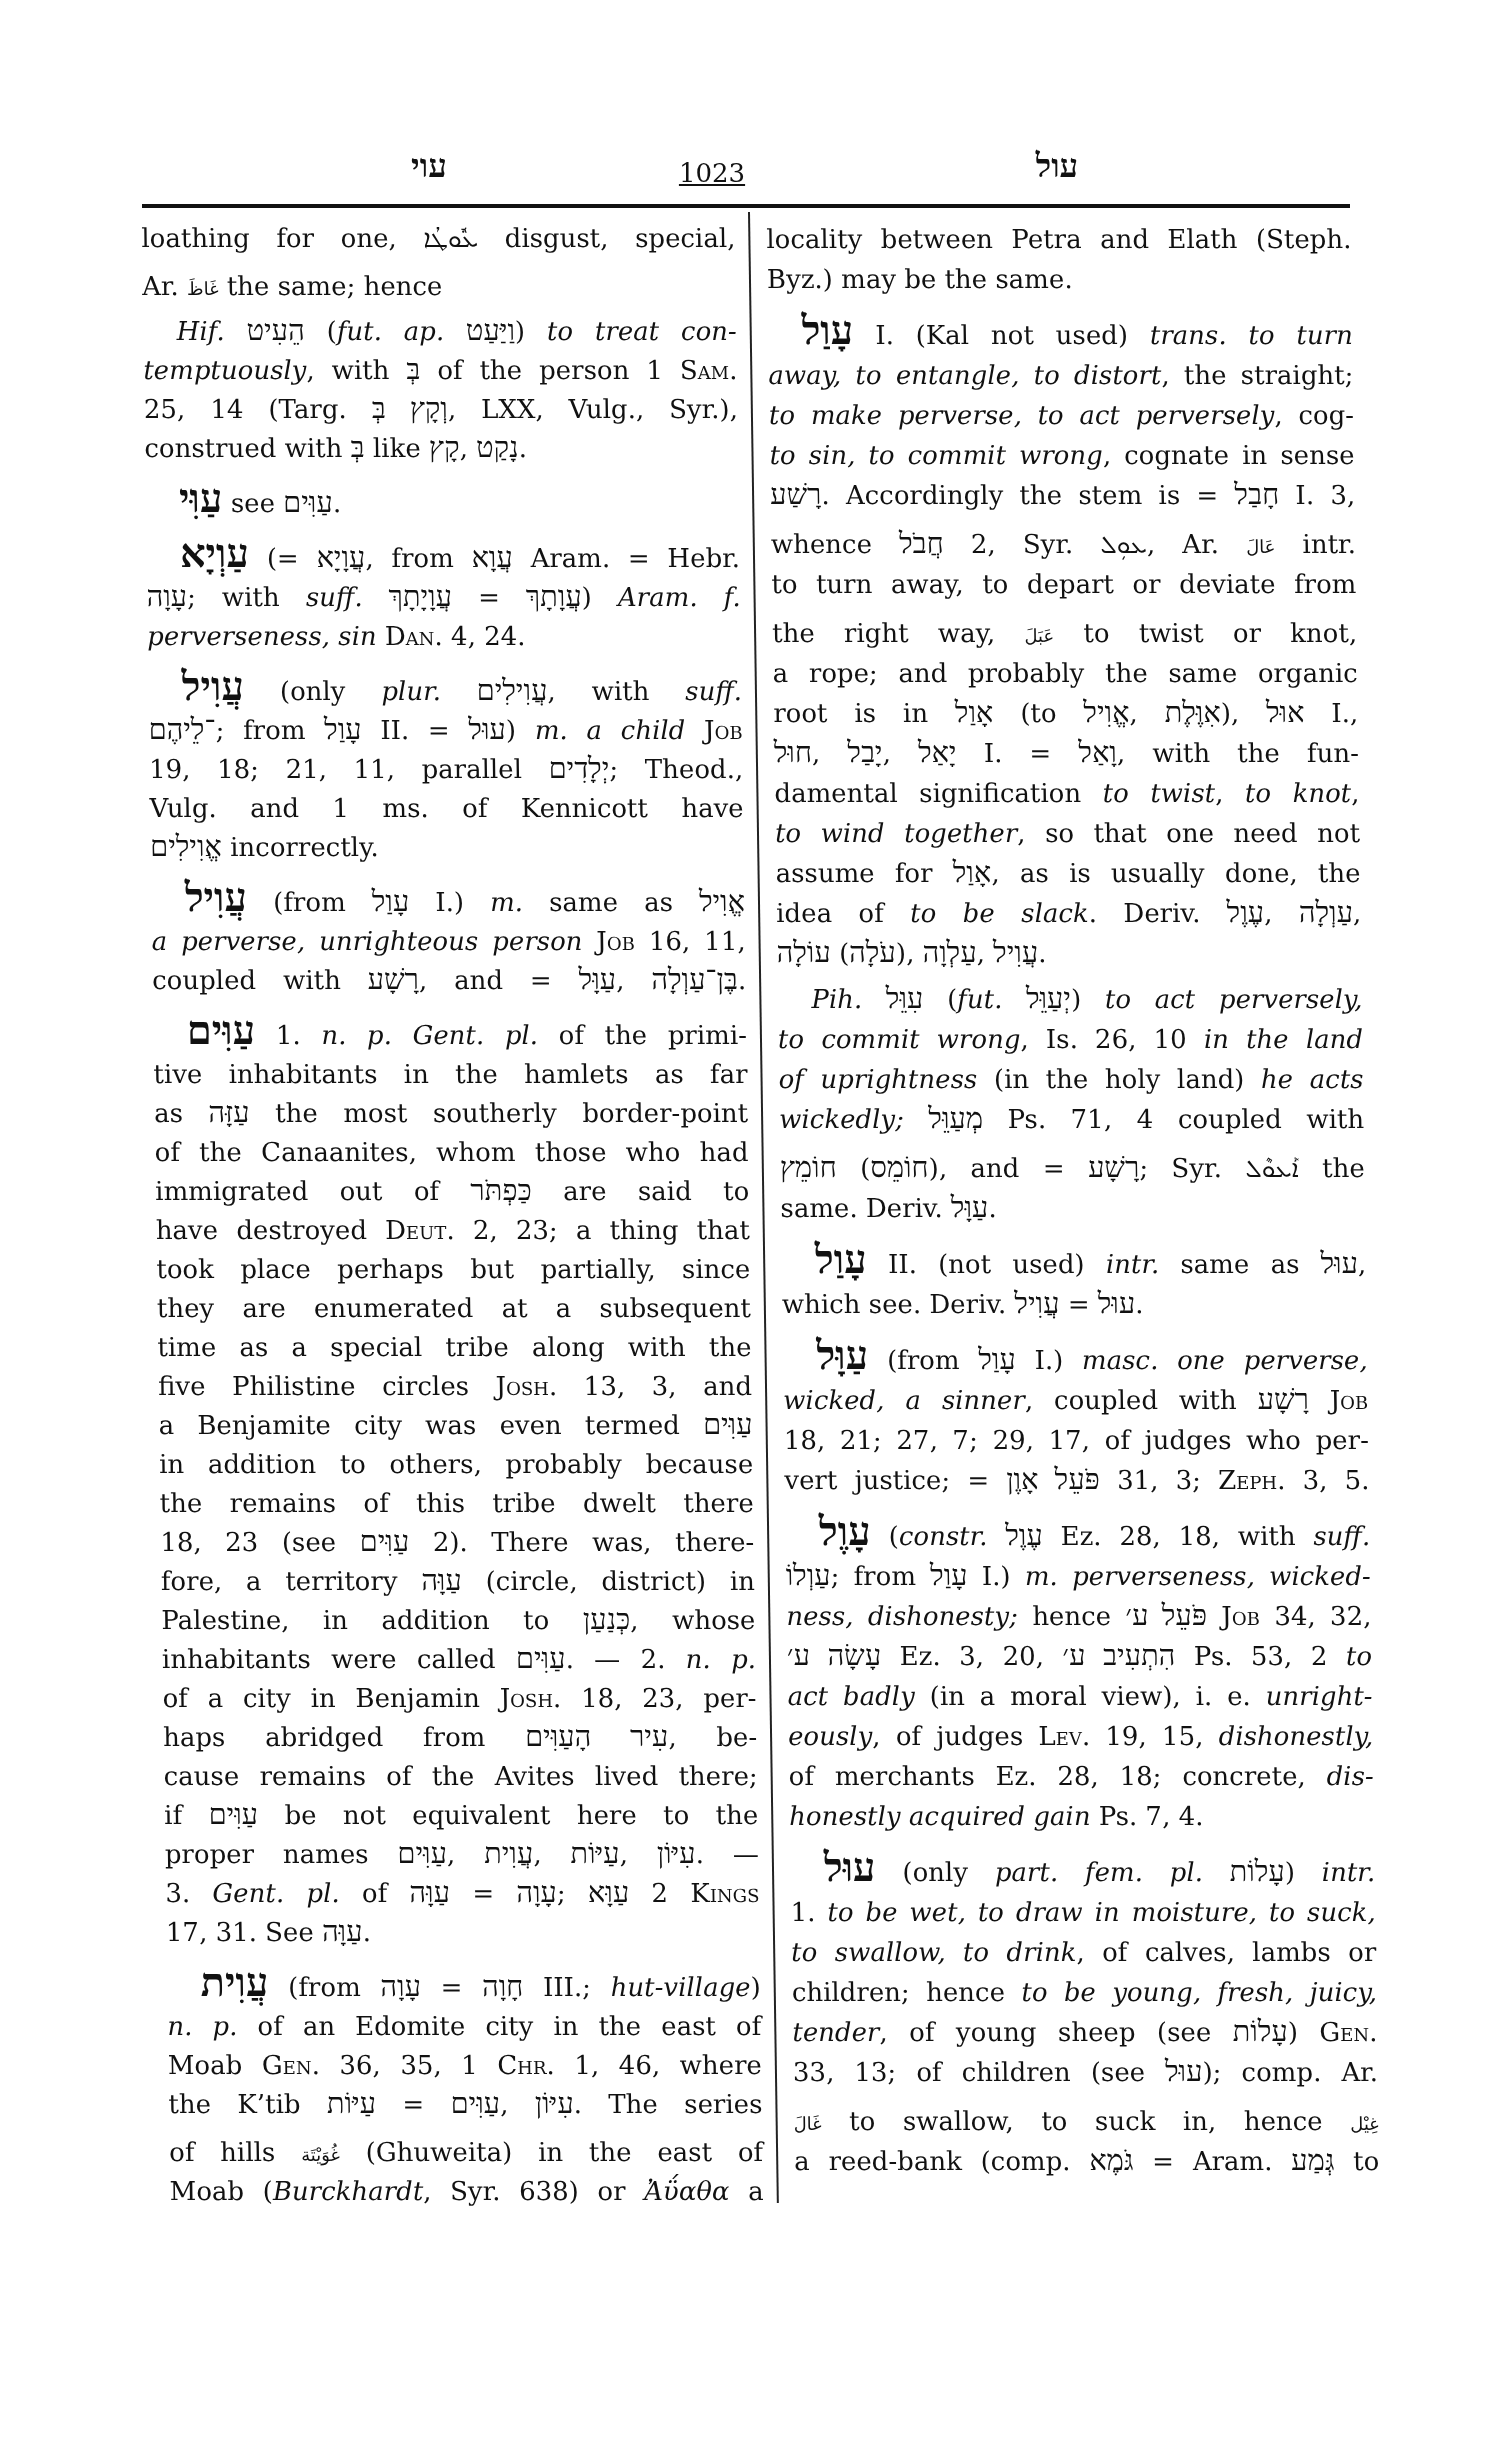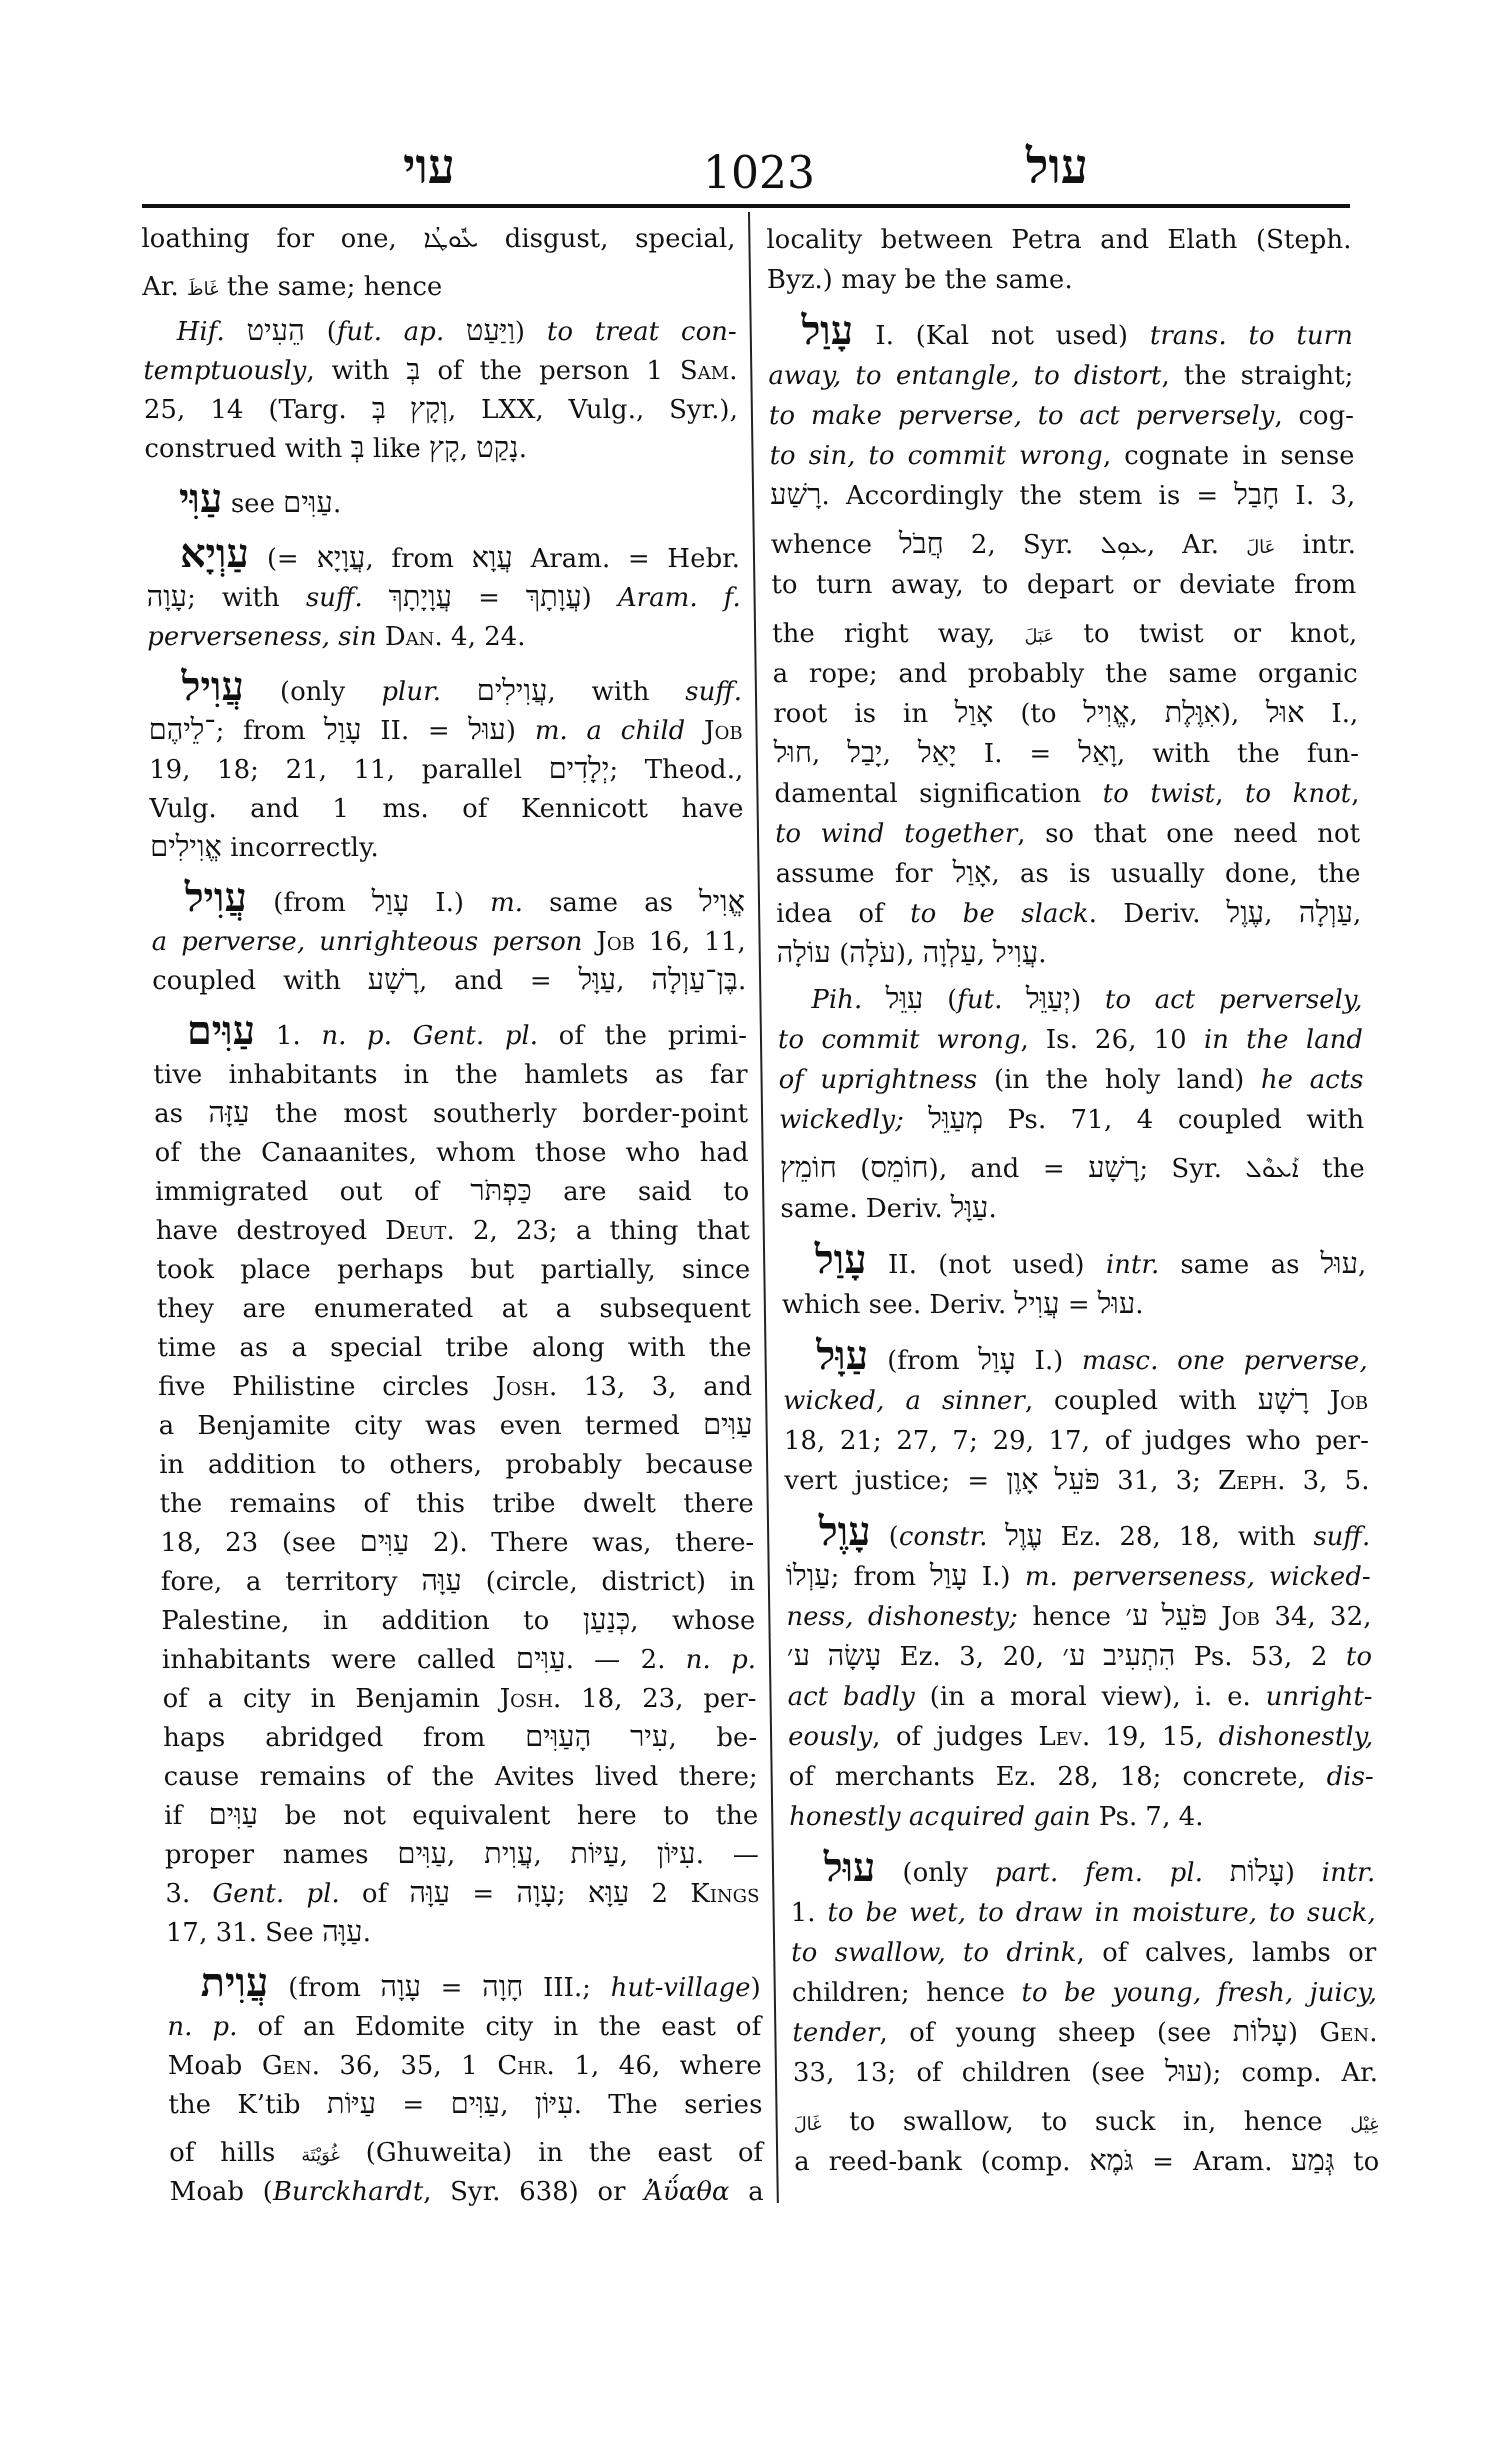--- a/index.html
+++ b/index.html
@@ -4,27 +4,27 @@
 <style>
   html, body { margin: 0; padding: 0; background: #ffffff; }
   body {
     width: 1512px; height: 2450px; position: relative; overflow: hidden;
     font-family: "DejaVu Serif", "Liberation Serif", serif; color: #111111;
   }
   .page-header { position: absolute; left: 0; top: 0; width: 1512px; height: 212px; }
   .guide {
     position: absolute; top: 144px; transform: translateX(-50%);
     font-family: "Liberation Serif", "DejaVu Sans", serif; font-weight: bold;
-    font-size: 48px; line-height: 45px; white-space: nowrap; unicode-bidi: isolate;
+    font-size: 33px; line-height: 45px; white-space: nowrap; unicode-bidi: isolate;
   }
   .guide.left { left: 429px; }
   .guide.right { left: 1057px; }
   .pageno {
-    position: absolute; left: 759px; top: 156px; transform: translateX(-50%);
-    font-size: 44px; line-height: 34px; white-space: nowrap;
+    position: absolute; left: 712px; top: 156px; transform: translateX(-50%);
+    font-size: 26px; line-height: 34px; white-space: nowrap; text-decoration: underline;
   }
   .rule { position: absolute; left: 142px; top: 204px; width: 1208px; height: 3.6px; background: #111; }
 
   .body-area {
     position: absolute; left: 0; top: 212px; width: 1512px; height: 2033px;
     transform: skewX(0.83deg); transform-origin: 0 0;
   }
   .divider { position: absolute; left: 748px; top: 0; width: 1.8px; height: 1991px; background: #222; }
   .col { position: absolute; top: 7.2px; }
   .col.left { left: 141px; width: 594px; --lh: 39px; }

